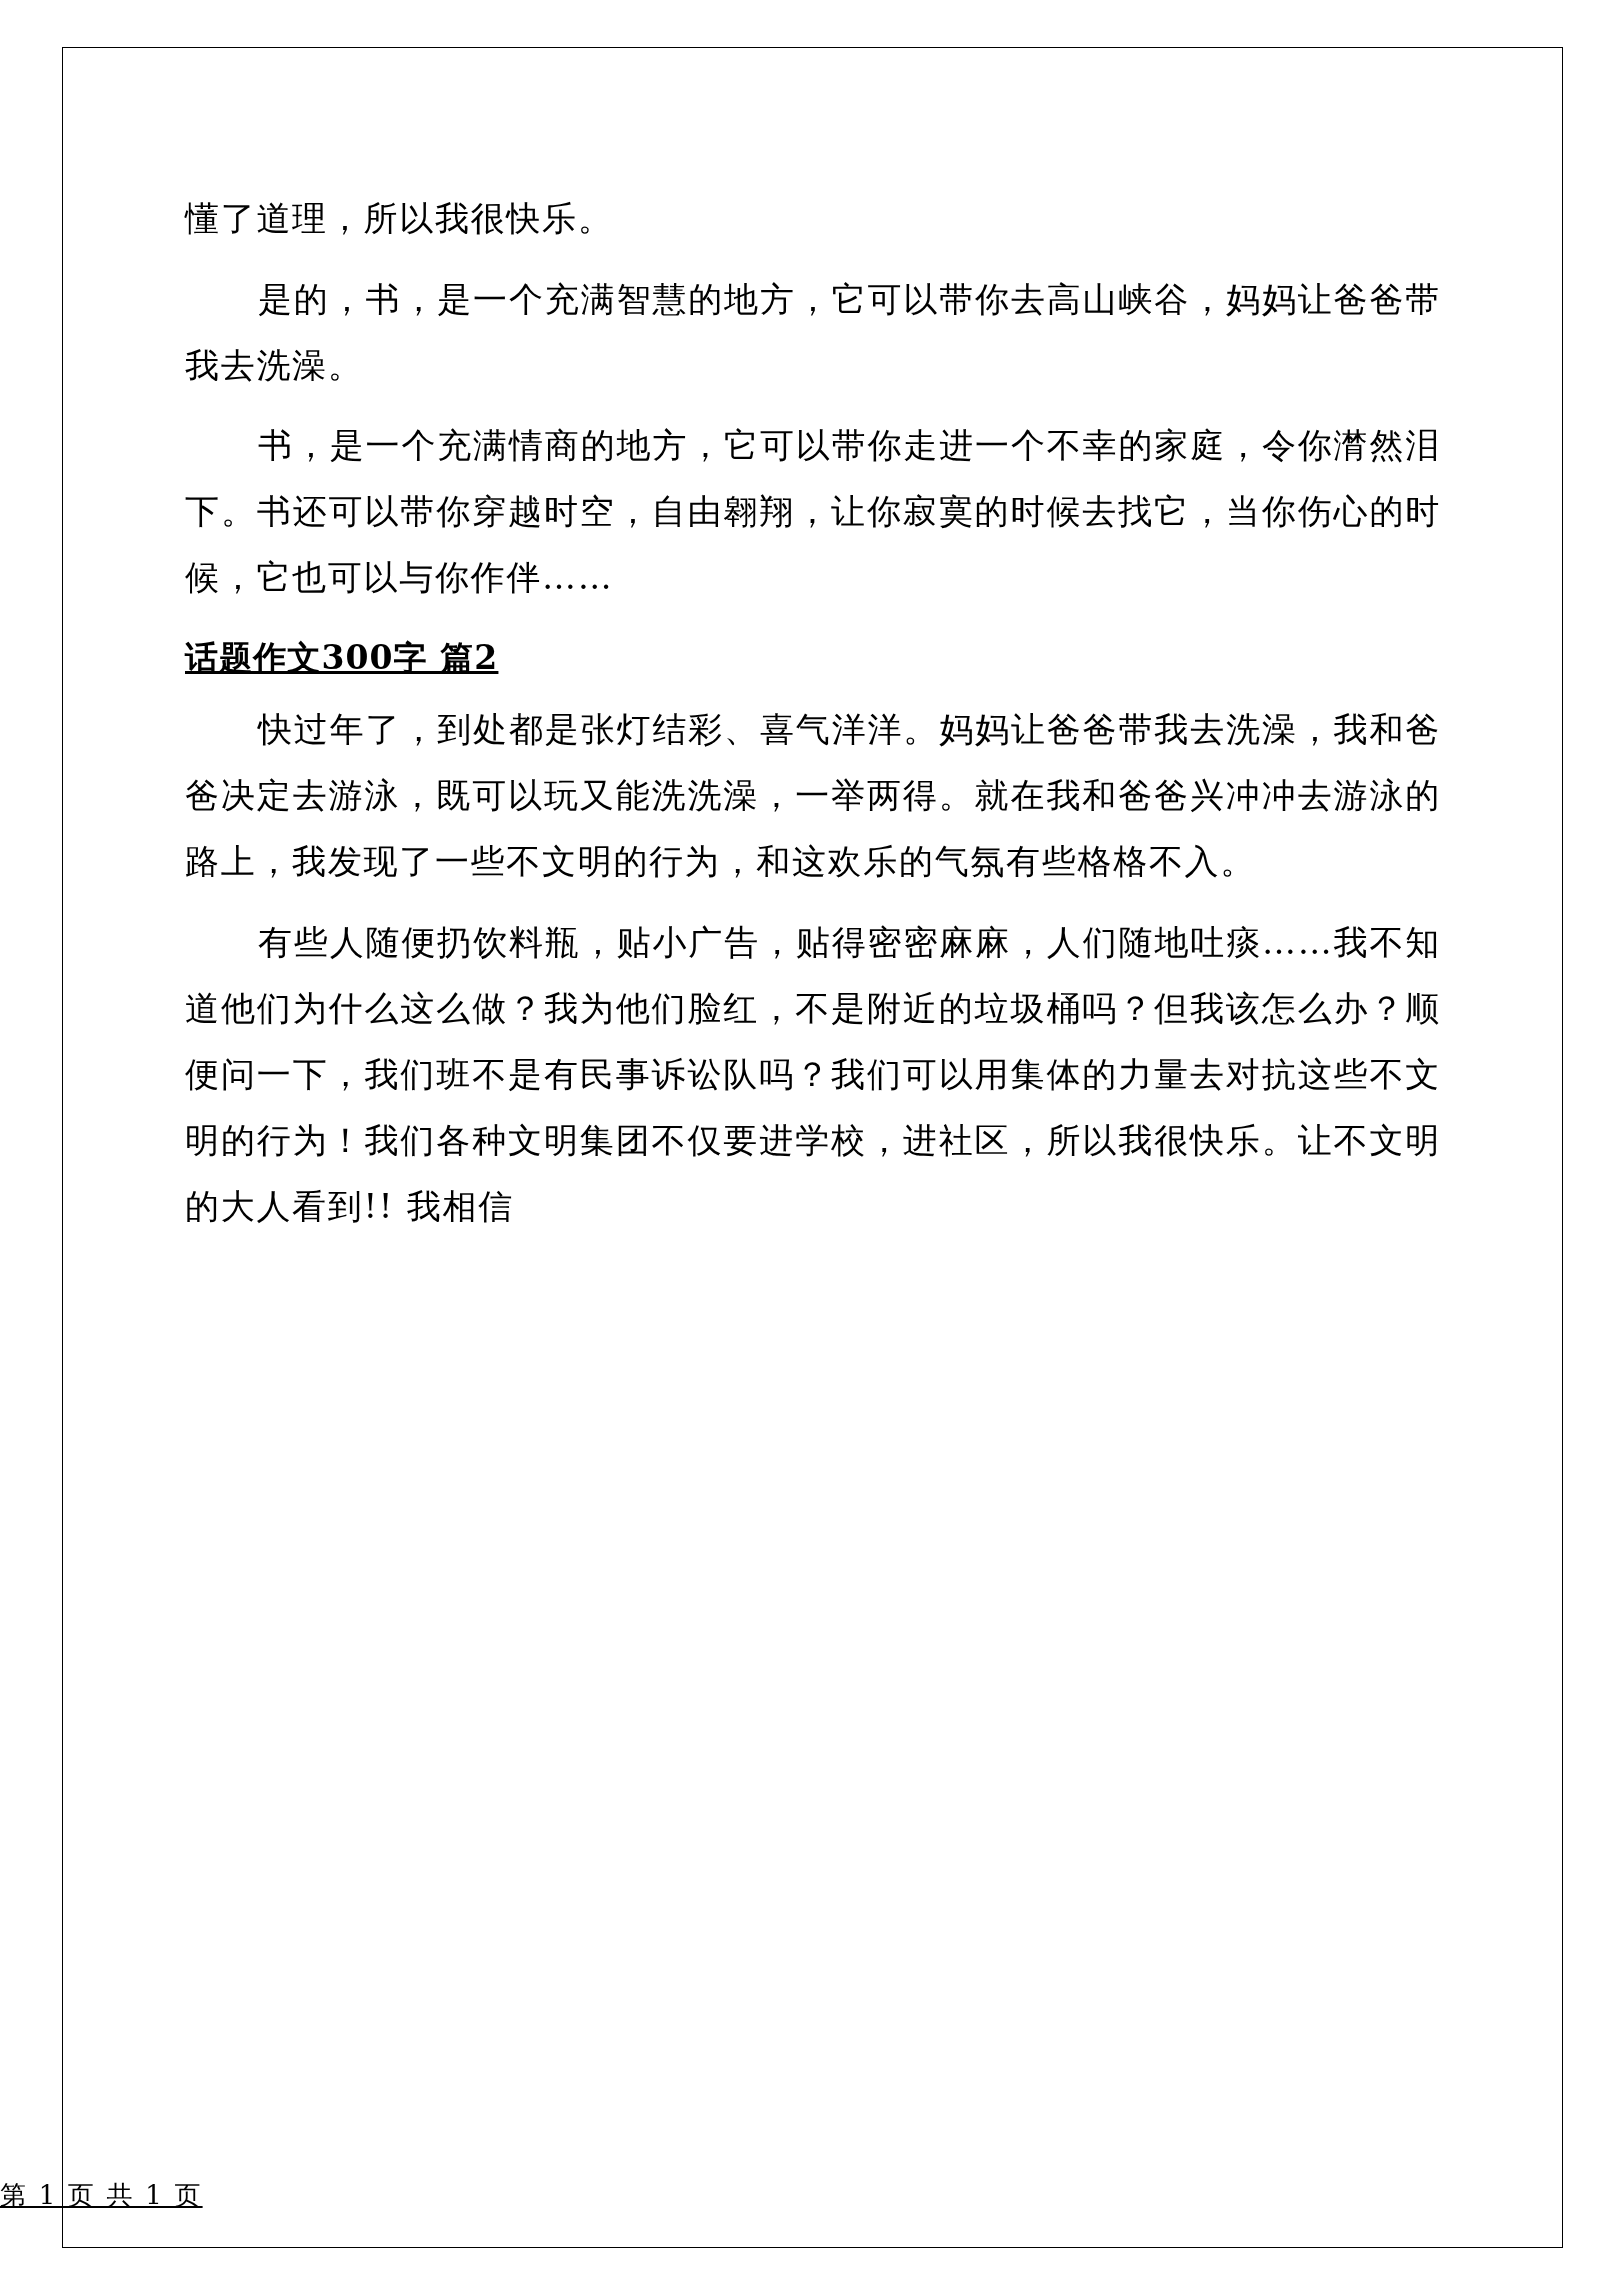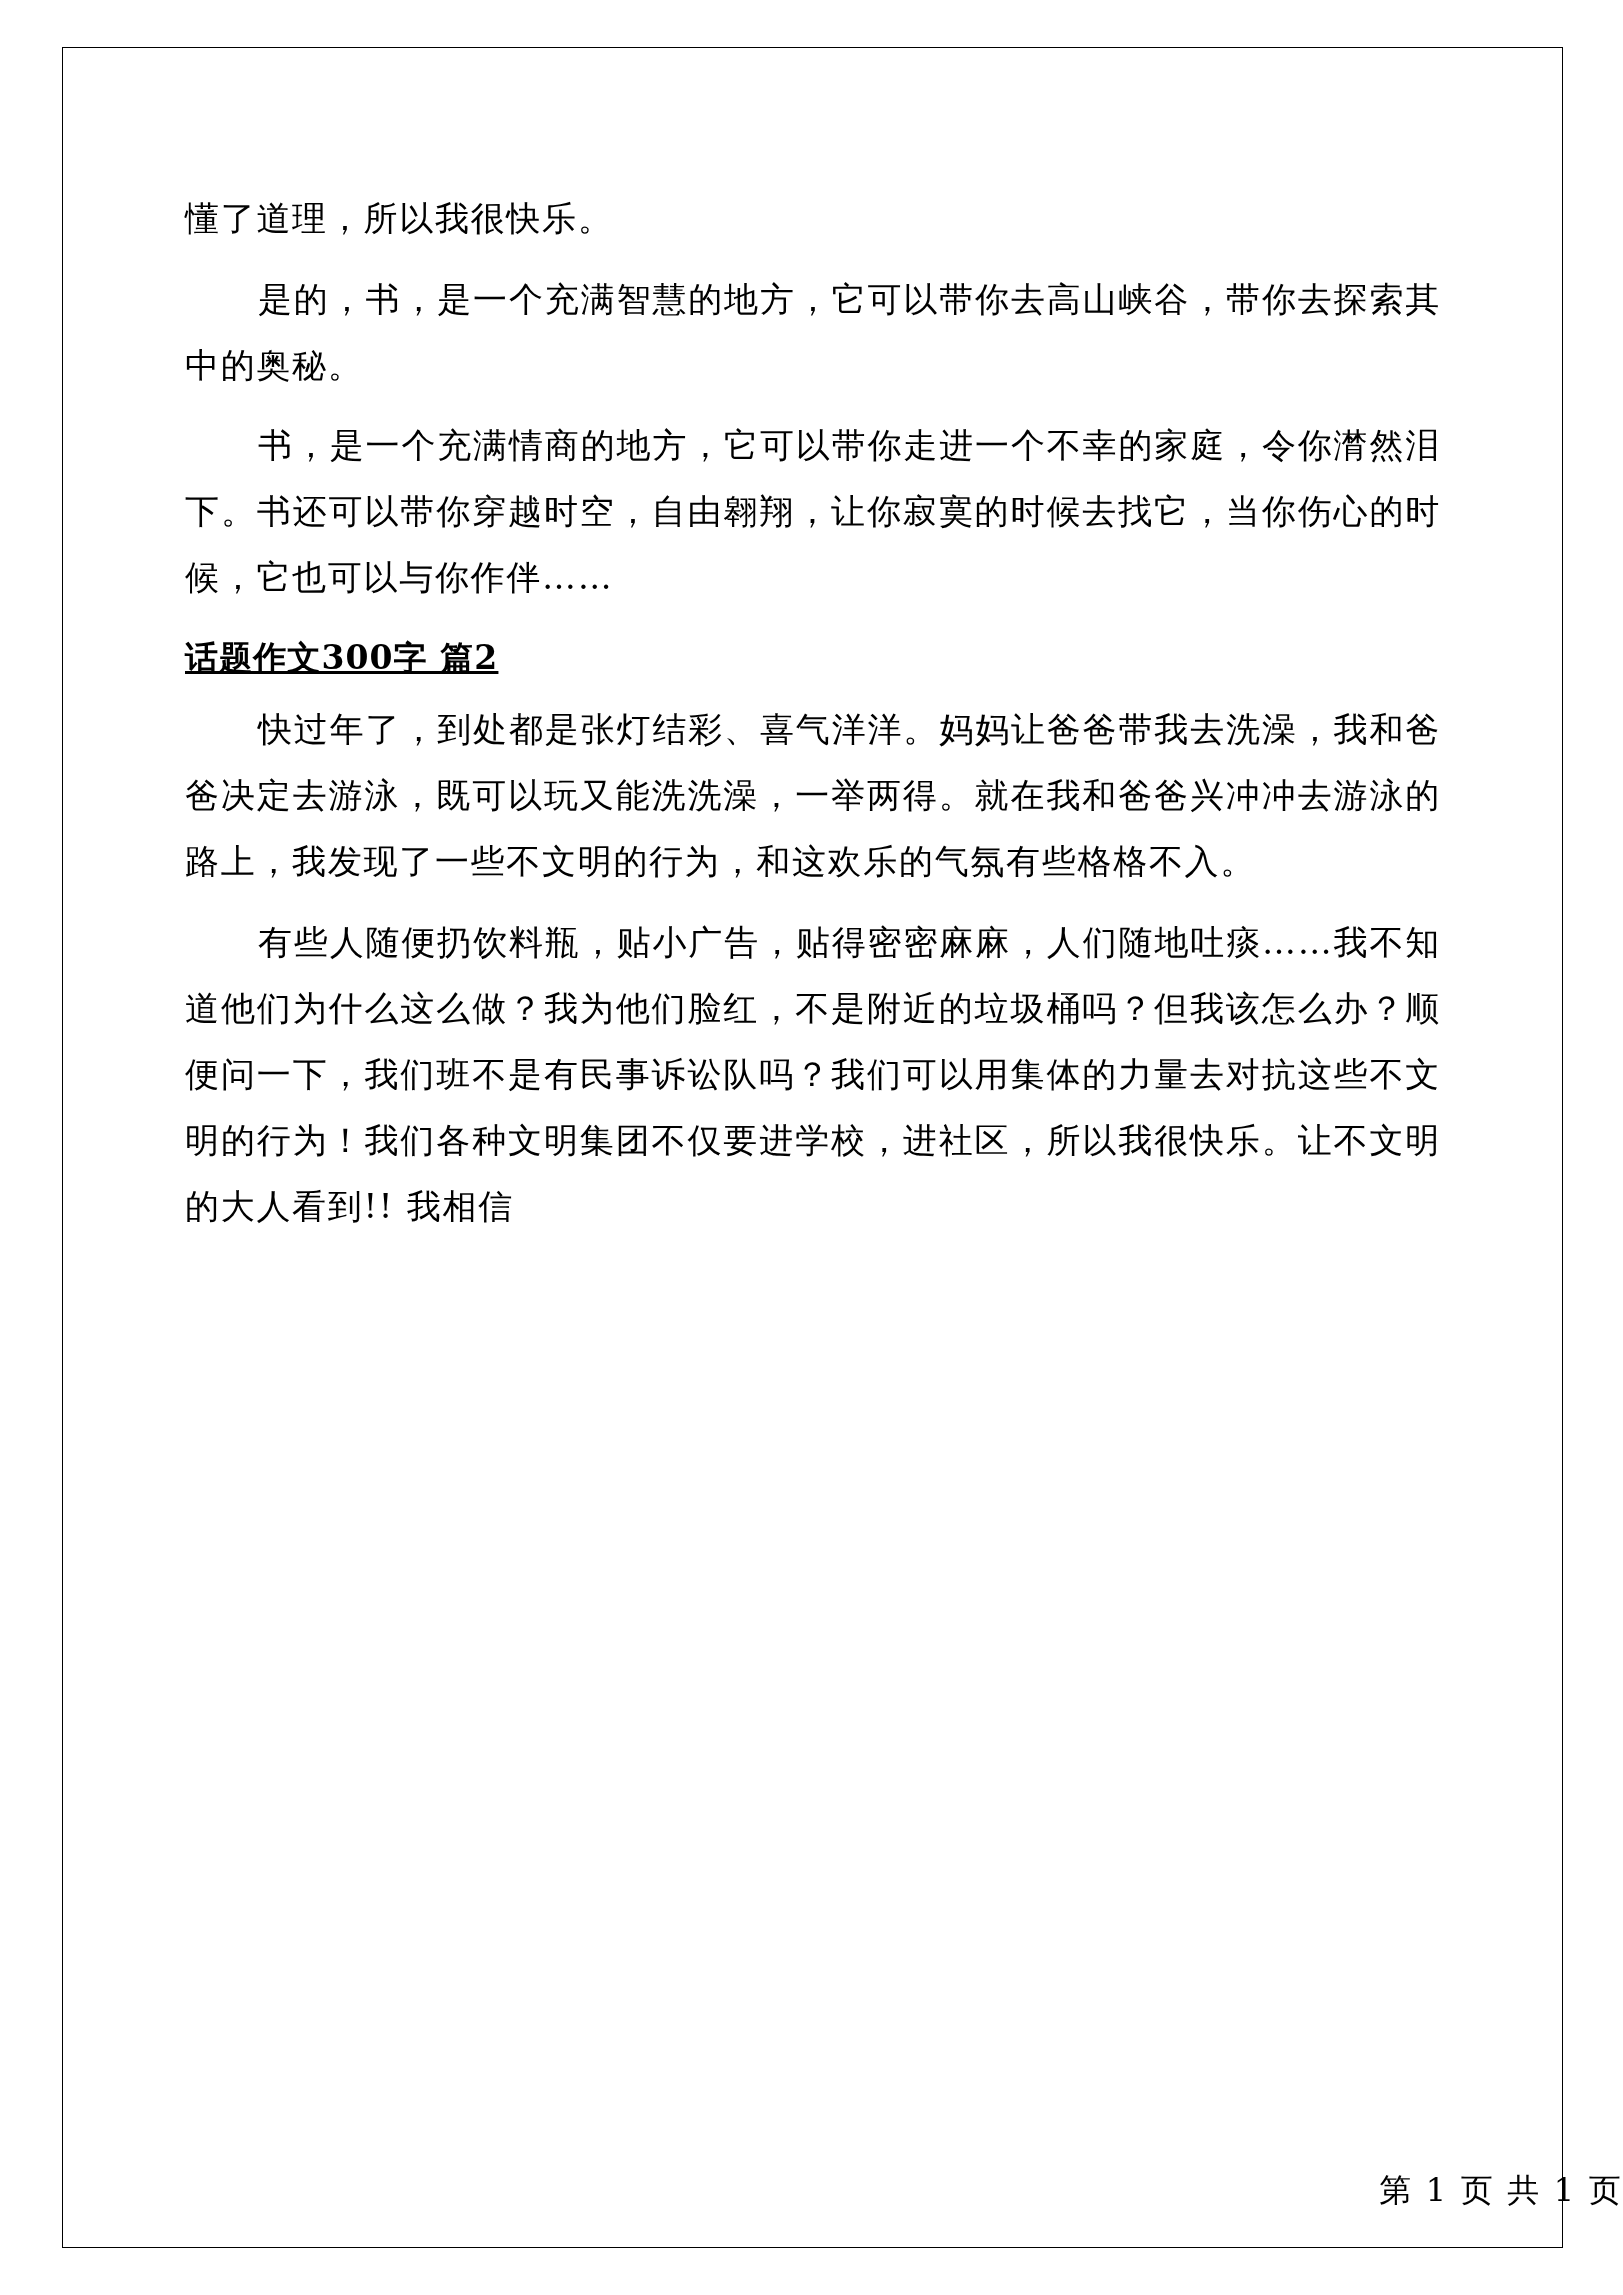--- a/index.html
+++ b/index.html
@@ -53,36 +53,37 @@
     letter-spacing: 1.1px;
     margin: 10px 0 5.6px 0;
     font-family: "DejaVu Serif", serif;
     text-decoration: underline;
   }
   .footer {
     position: absolute;
     left: 0;
     right: 0;
     bottom: 82px;
-    text-align: right;
-    font-size: 32px;
+    text-align: left;
+    font-size: 26px;
     color: #000000;
     letter-spacing: 2.2px;
     font-family: "DejaVu Serif", serif;
+    text-decoration: underline;
   }
 </style>
 </head>
 <body>
 
 <div class="page">
   <div class="page-border"></div>
 
   <div class="content">
     <p class="para">懂了道理，所以我很快乐。</p>
-    <p class="para indent">是的，书，是一个充满智慧的地方，它可以带你去高山峡谷，带你去探索其中的奥秘。</p>
+    <p class="para indent">是的，书，是一个充满智慧的地方，它可以带你去高山峡谷，妈妈让爸爸带我去洗澡。</p>
     <p class="para indent">书，是一个充满情商的地方，它可以带你走进一个不幸的家庭，令你潸然泪下。书还可以带你穿越时空，自由翱翔，让你寂寞的时候去找它，当你伤心的时候，它也可以与你作伴……</p>
 
     <h2 class="heading">话题作文300字   篇2</h2>
 
     <p class="para indent">快过年了，到处都是张灯结彩、喜气洋洋。妈妈让爸爸带我去洗澡，我和爸爸决定去游泳，既可以玩又能洗洗澡，一举两得。就在我和爸爸兴冲冲去游泳的路上，我发现了一些不文明的行为，和这欢乐的气氛有些格格不入。</p>
     <p class="para indent">有些人随便扔饮料瓶，贴小广告，贴得密密麻麻，人们随地吐痰……我不知道他们为什么这么做？我为他们脸红，不是附近的垃圾桶吗？但我该怎么办？顺便问一下，我们班不是有民事诉讼队吗？我们可以用集体的力量去对抗这些不文明的行为！我们各种文明集团不仅要进学校，进社区，所以我很快乐。让不文明的大人看到!! 我相信</p>
   </div>
 
   <div class="footer">第 1 页   共 1 页</div>
 </div>

